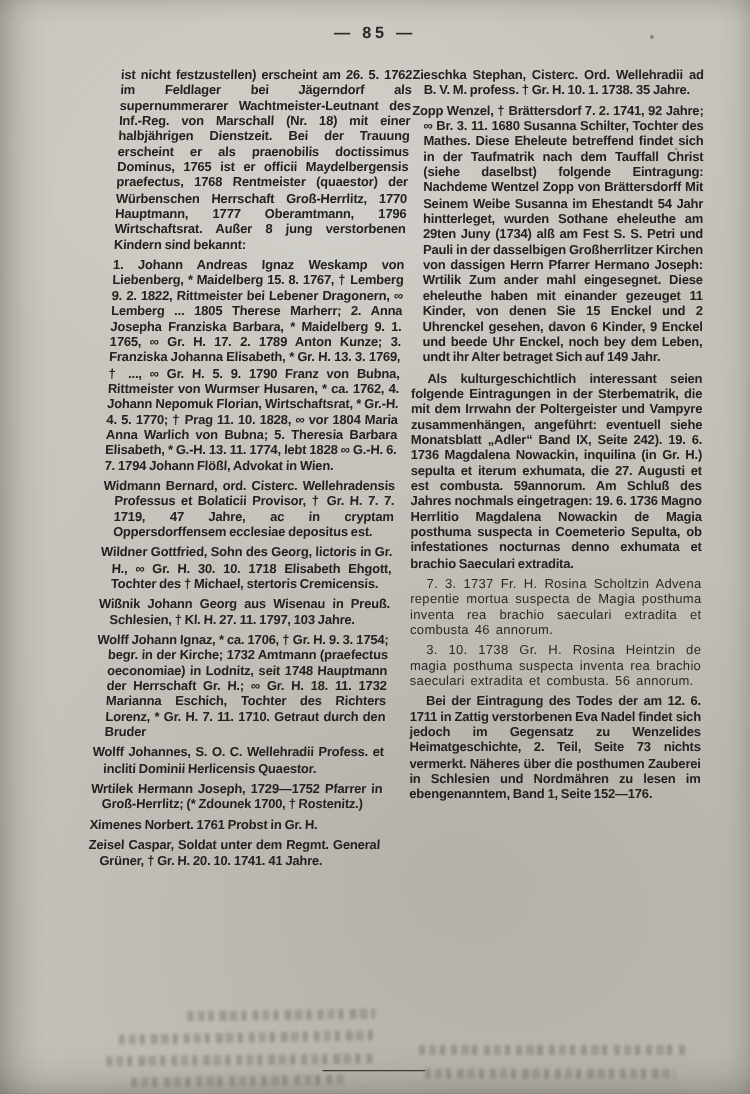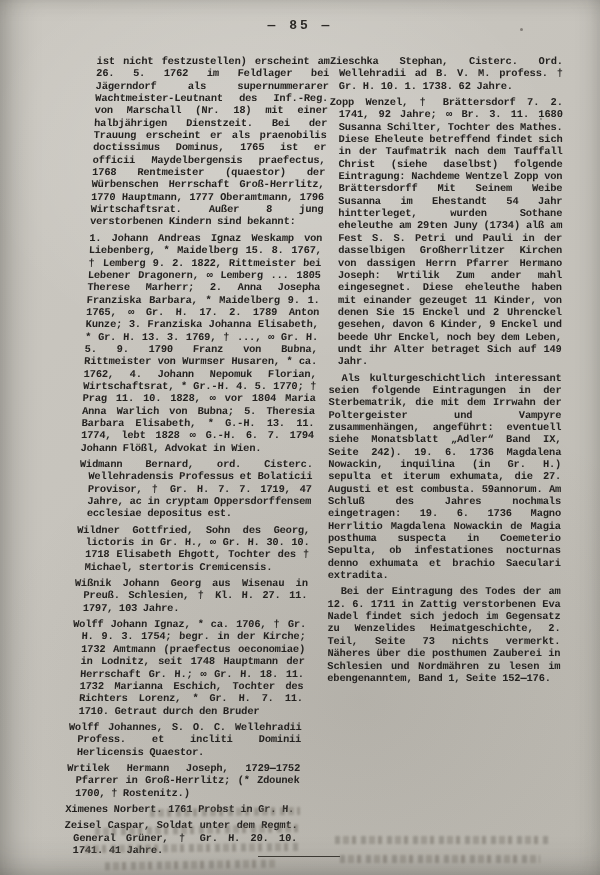--- a/index.html
+++ b/index.html
@@ -7,21 +7,21 @@
     position:relative;width:600px;height:875px;overflow:hidden;
     background:
       radial-gradient(ellipse 420px 300px at 45% 18%, rgba(255,255,255,0.20), rgba(255,255,255,0) 70%),
       radial-gradient(ellipse 500px 420px at 60% 80%, rgba(60,55,48,0.10), rgba(60,55,48,0) 75%),
       linear-gradient(135deg,#cbc8c1 0%,#c6c3bc 45%,#bdbab2 100%);
     box-shadow:
       inset 28px 0 34px -24px rgba(30,28,24,0.35),
       inset -18px 0 28px -22px rgba(30,28,24,0.28),
       inset 0 -26px 34px -24px rgba(30,28,24,0.30),
       inset 0 18px 26px -22px rgba(30,28,24,0.18);
-    font-family:Liberation Mono, monospace;
+    font-family:Liberation Sans, sans-serif;
     color:#242220;
   }
   .pageno{
     position:absolute;top:18px;left:0;right:0;text-align:center;
     font-size:13px;font-weight:bold;letter-spacing:3px;color:#2b2926;
   }
   .col{
     position:absolute;top:55px;width:233px;
     font-size:10.4px;line-height:12.35px;text-align:justify;
     font-weight:bold;letter-spacing:-0.15px;word-spacing:-0.4px;
@@ -62,23 +62,25 @@
       <div class="para entry">Widmann Bernard, ord. Cisterc. Wellehradensis Professus et Bolaticii Provisor, † Gr. H. 7. 7. 1719, 47 Jahre, ac in cryptam Oppersdorffensem ecclesiae depositus est.</div>
       <div class="para entry">Wildner Gottfried, Sohn des Georg, lictoris in Gr. H., ∞ Gr. H. 30. 10. 1718 Elisabeth Ehgott, Tochter des † Michael, stertoris Cremicensis.</div>
       <div class="para entry">Wißnik Johann Georg aus Wisenau in Preuß. Schlesien, † Kl. H. 27. 11. 1797, 103 Jahre.</div>
       <div class="para entry">Wolff Johann Ignaz, * ca. 1706, † Gr. H. 9. 3. 1754; begr. in der Kirche; 1732 Amtmann (praefectus oeconomiae) in Lodnitz, seit 1748 Hauptmann der Herrschaft Gr. H.; ∞ Gr. H. 18. 11. 1732 Marianna Eschich, Tochter des Richters Lorenz, * Gr. H. 7. 11. 1710. Getraut durch den Bruder</div>
       <div class="para entry">Wolff Johannes, S. O. C. Wellehradii Profess. et incliti Dominii Herlicensis Quaestor.</div>
       <div class="para entry">Wrtilek Hermann Joseph, 1729—1752 Pfarrer in Groß-Herrlitz; (* Zdounek 1700, † Rostenitz.)</div>
       <div class="para entry">Ximenes Norbert. 1761 Probst in Gr. H.</div>
       <div class="para entry">Zeisel Caspar, Soldat unter dem Regmt. General Grüner, † Gr. H. 20. 10. 1741. 41 Jahre.</div>
     </div>
   <div class="col" id="right-col">
-      <div class="para entry">Zieschka Stephan, Cisterc. Ord. Wellehradii ad B. V. M. profess. † Gr. H. 10. 1. 1738. 62 Jahre.</div>
+      <div class="para entry">Zieschka Stephan, Cisterc. Ord. Wellehradii ad B. V. M. profess. † Gr. H. 10. 1. 1738. 35 Jahre.</div>
       <div class="para entry">Zopp Wenzel, † Brättersdorf 7. 2. 1741, 92 Jahre; ∞ Br. 3. 11. 1680 Susanna Schilter, Tochter des Mathes. Diese Eheleute betreffend findet sich in der Taufmatrik nach dem Tauffall Christ (siehe daselbst) folgende Eintragung: Nachdeme Wentzel Zopp von Brättersdorff Mit Seinem Weibe Susanna im Ehestandt 54 Jahr hintterleget, wurden Sothane eheleuthe am 29ten Juny (1734) alß am Fest S. S. Petri und Pauli in der dasselbigen Großherrlitzer Kirchen von dassigen Herrn Pfarrer Hermano Joseph: Wrtilik Zum ander mahl eingesegnet. Diese eheleuthe haben mit einander gezeuget 11 Kinder, von denen Sie 15 Enckel und 2 Uhrenckel gesehen, davon 6 Kinder, 9 Enckel und beede Uhr Enckel, noch bey dem Leben, undt ihr Alter betraget Sich auf 149 Jahr.</div>
       <div class="para findent">Als kulturgeschichtlich interessant seien folgende Eintragungen in der Sterbematrik, die mit dem Irrwahn der Poltergeister und Vampyre zusammenhängen, angeführt: eventuell siehe Monatsblatt „Adler“ Band IX, Seite 242). 19. 6. 1736 Magdalena Nowackin, inquilina (in Gr. H.) sepulta et iterum exhumata, die 27. Augusti et est combusta. 59annorum. Am Schluß des Jahres nochmals eingetragen: 19. 6. 1736 Magno Herrlitio Magdalena Nowackin de Magia posthuma suspecta in Coemeterio Sepulta, ob infestationes nocturnas denno exhumata et brachio Saeculari extradita.</div>
+      <div class="para findent latin">7. 3. 1737 Fr. H. Rosina Scholtzin Advena repentie mortua suspecta de Magia posthuma inventa rea brachio saeculari extradita et combusta 46 annorum.</div>
+      <div class="para findent latin">3. 10. 1738 Gr. H. Rosina Heintzin de magia posthuma suspecta inventa rea brachio saeculari extradita et combusta. 56 annorum.</div>
       <div class="para findent">Bei der Eintragung des Todes der am 12. 6. 1711 in Zattig verstorbenen Eva Nadel findet sich jedoch im Gegensatz zu Wenzelides Heimatgeschichte, 2. Teil, Seite 73 nichts vermerkt. Näheres über die posthumen Zauberei in Schlesien und Nordmähren zu lesen im ebengenanntem, Band 1, Seite 152—176.</div>
     </div>
 
   <div class="divider"></div>
 
   <div class="bleed" style="left:150px;top:808px;width:150px;transform:rotate(-0.8deg);"></div>
   <div class="bleed" style="left:95px;top:826px;width:205px;transform:rotate(-1deg);"></div>
   <div class="bleed" style="left:85px;top:844px;width:215px;transform:rotate(-0.6deg);"></div>
   <div class="bleed" style="left:105px;top:861px;width:170px;transform:rotate(-0.9deg);"></div>
   <div class="bleed" style="left:335px;top:836px;width:215px;"></div>

